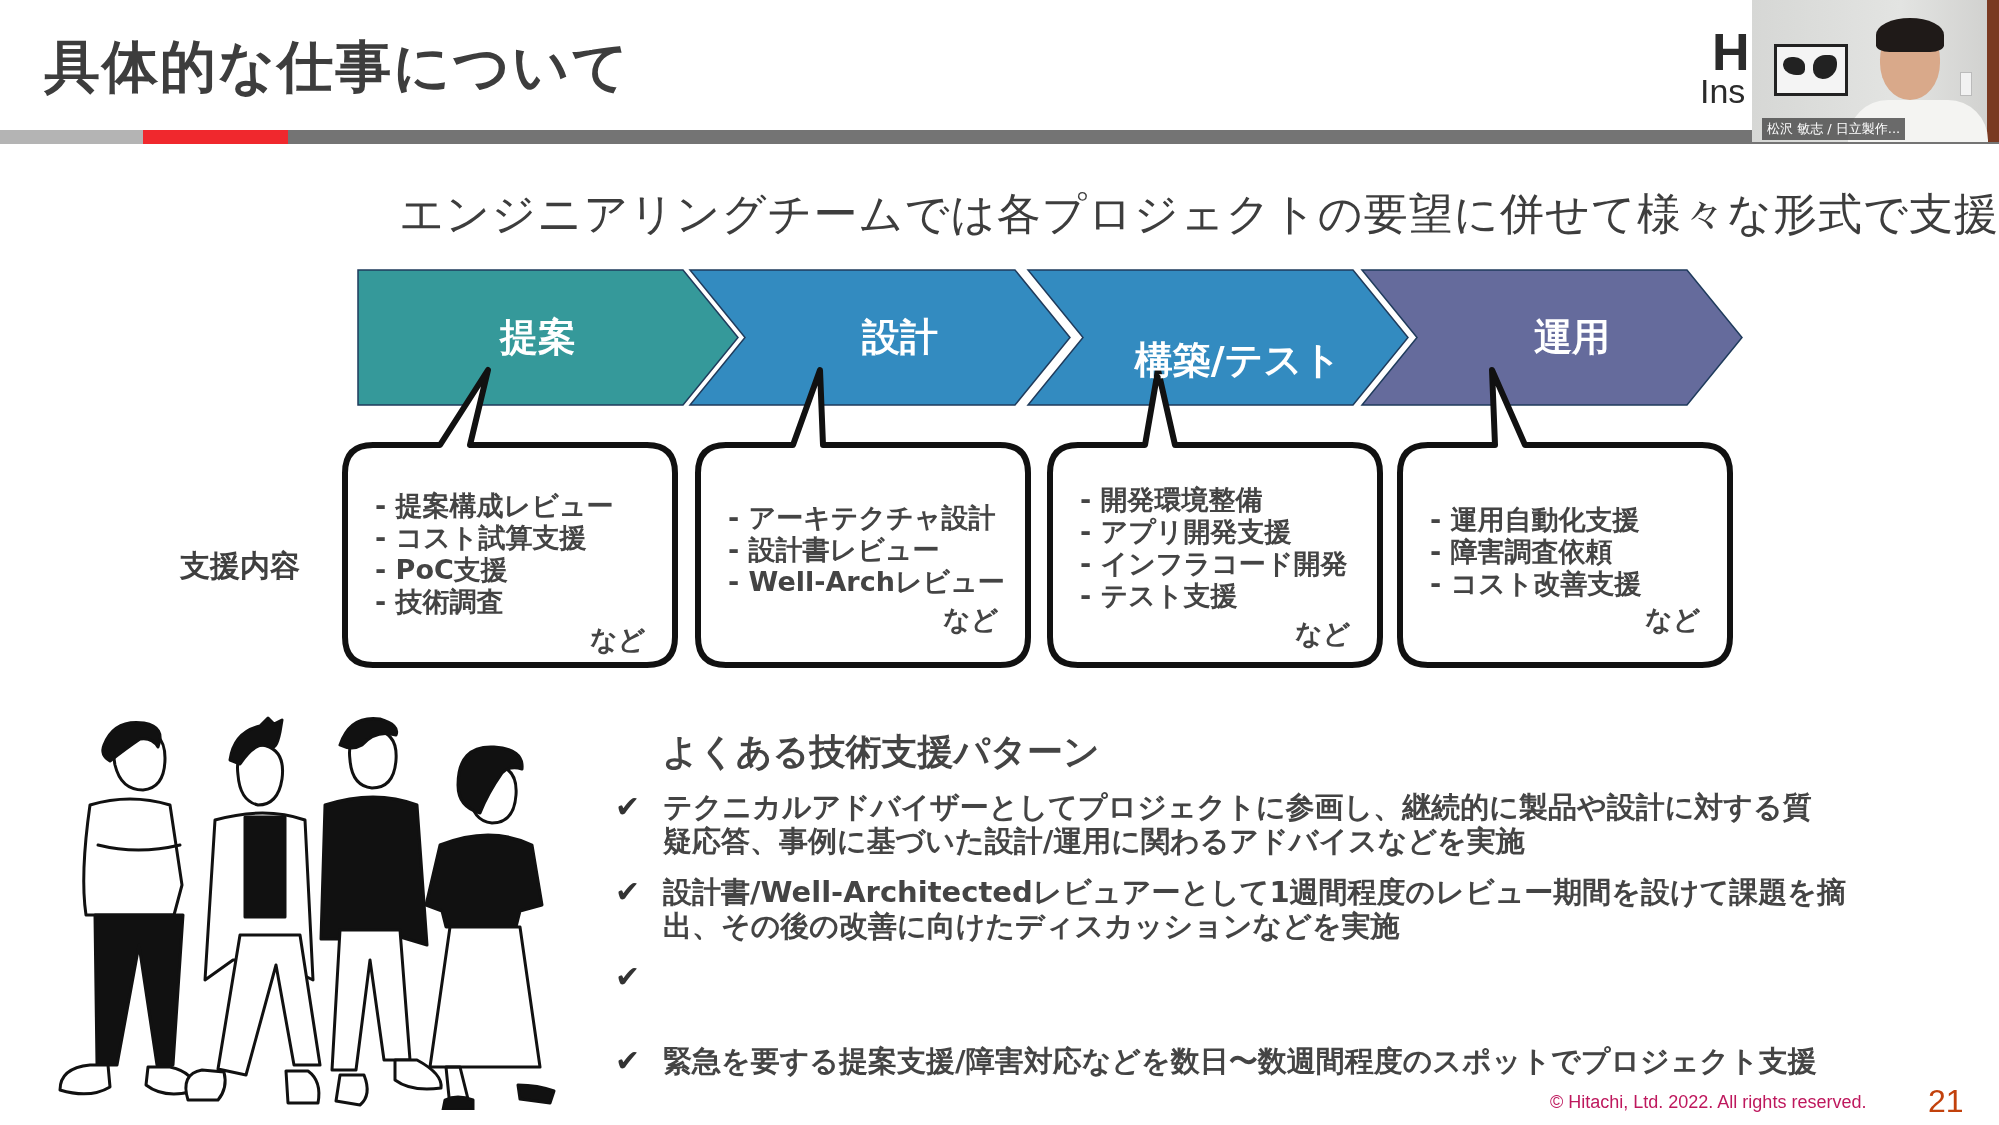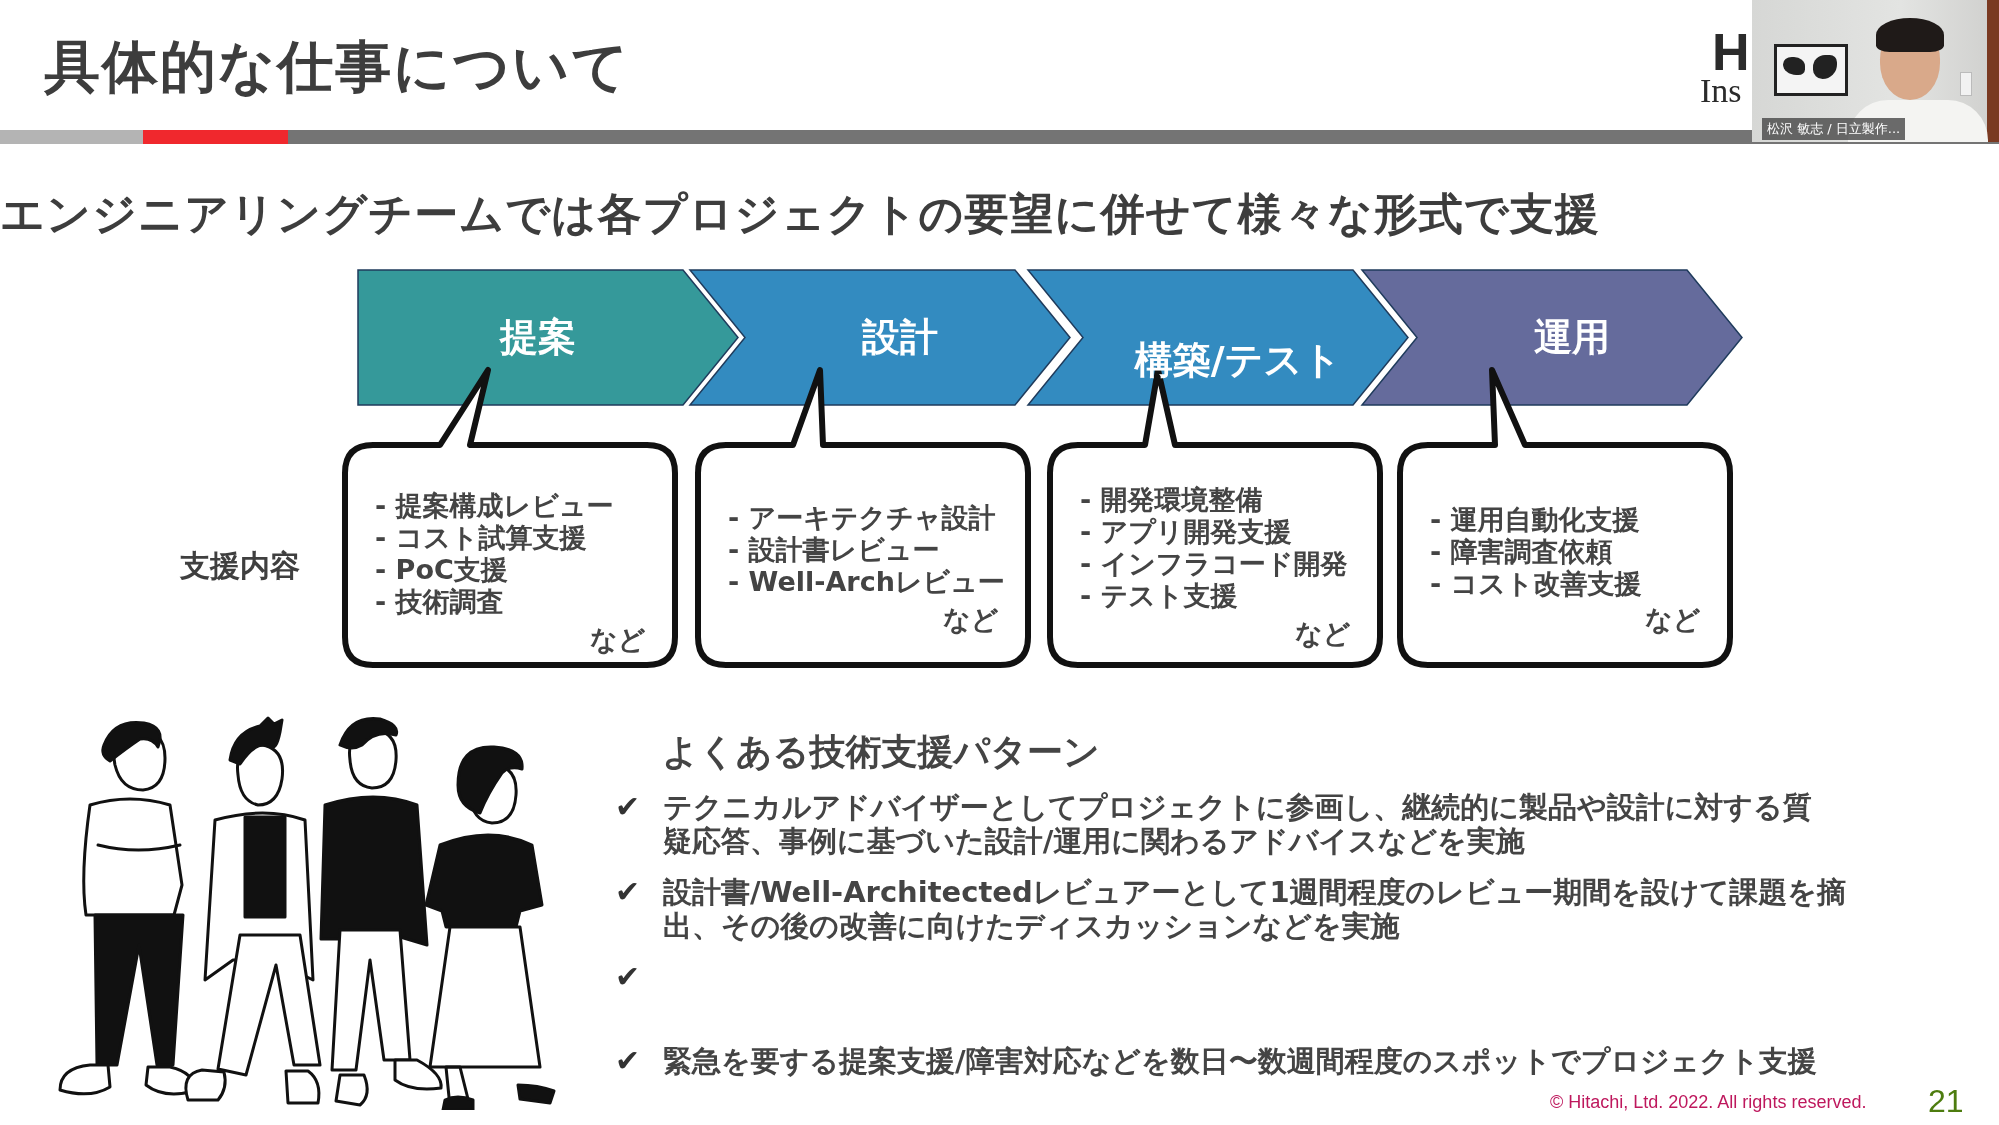--- a/index.html
+++ b/index.html
@@ -4,52 +4,52 @@
 <style>
   html, body { margin:0; padding:0; }
   body { width:1999px; height:1125px; background:#ffffff; position:relative; overflow:hidden;
          font-family:"DejaVu Sans","Liberation Sans",sans-serif; color:#3f3f3f; }
   .abs { position:absolute; }
   #slide-title { left:44px; top:30px; font-size:56px; font-weight:bold; color:#3d3d3d; letter-spacing:2px; }
   #bar-gray-left { left:0; top:130px; width:143px; height:14px; background:#b4b4b4; }
   #bar-red { left:143px; top:130px; width:145px; height:14px; background:#f0282d; }
   #bar-gray-right { left:288px; top:130px; width:1711px; height:14px; background:#747474; }
   #logo-h { left:1712px; top:22px; font-family:"Liberation Sans",sans-serif; font-weight:bold; font-size:52px; color:#2b2b2b; }
-  #logo-sub { left:1700px; top:72px; font-family:Liberation Serif, serif; font-size:34px; color:#2b2b2b; }
+  #logo-sub { left:1700px; top:72px; font-family:Liberation Sans, sans-serif; font-size:34px; color:#2b2b2b; }
 
   #video { left:1752px; top:0; width:247px; height:142px; background:#4d7c0f; overflow:hidden; }
   #video .wall { position:absolute; left:0; top:0; width:100%; height:100%;
                  background:linear-gradient(90deg,#d6d7d5 0%,#e3e4e2 60%,#cfcfcd 100%); }
   #video .door { position:absolute; right:0; top:0; width:12px; height:100%; background:#7a3a22; }
   #video .map { position:absolute; left:22px; top:44px; width:68px; height:46px; border:3px solid #222; background:#f4f4f4; }
   #video .map::before { content:""; position:absolute; left:6px; top:10px; width:22px; height:18px; background:#222; border-radius:40% 50% 30% 60%; }
   #video .map::after { content:""; position:absolute; left:36px; top:8px; width:24px; height:24px; background:#222; border-radius:50% 30% 60% 40%; }
   #video .person-head { position:absolute; left:128px; top:26px; width:60px; height:74px; background:#d9a98a; border-radius:45% 45% 50% 50%; }
   #video .person-hair { position:absolute; left:124px; top:18px; width:68px; height:34px; background:#1f1a18; border-radius:50% 50% 20% 20%; }
   #video .person-body { position:absolute; left:96px; top:100px; width:140px; height:60px; background:#f4f4f2; border-radius:40px 40px 0 0; }
   #video .remote { position:absolute; left:208px; top:72px; width:10px; height:22px; background:#f2f2f2; border:1px solid #bbb; }
   #video-name { position:absolute; left:10px; top:118px; padding:2px 5px; background:rgba(60,60,60,0.75); color:#fff; font-size:13px; }
 
-  #headline { left:0; width:1999px; top:185px; text-align:left; font-size:44px; font-weight:bold; color:#3d3d3d; letter-spacing:1px; }
+  #headline { left:0; width:1999px; top:185px; text-align:right; font-size:44px; font-weight:normal; color:#3d3d3d; letter-spacing:1px; }
 
   #flow-svg { left:0; top:0; width:1999px; height:1125px; }
   .chev-label { font-size:38px; font-weight:bold; color:#ffffff; text-align:center; width:300px; }
 
   #support-label { left:180px; top:546px; font-size:30px; font-weight:bold; color:#3f3f3f; }
   .bubble-text { font-size:27px; font-weight:bold; color:#444; line-height:32px; }
   .bubble-text .item { white-space:nowrap; }
   .nado { font-size:27px; font-weight:bold; color:#444; }
 
   #patterns-heading { left:662px; top:728px; font-size:36px; font-weight:bold; color:#444; }
   .pattern { left:615px; width:1300px; font-size:29px; font-weight:bold; color:#444; line-height:34px; }
   .pattern .check { position:absolute; left:0; top:0; font-size:30px; color:#333; }
   .pattern .ptext { position:absolute; left:48px; top:0; }
 
   #copyright { left:1550px; top:1092px; font-family:"Liberation Sans",sans-serif; font-size:18px; color:#be185d; }
-  #page-num { left:1928px; top:1083px; font-family:"Liberation Sans",sans-serif; font-size:32px; color:#4d7c0f; }
+  #page-num { left:1928px; top:1083px; font-family:"Liberation Sans",sans-serif; font-size:32px; color:#c2410c; }
   #people { left:40px; top:715px; width:560px; height:395px; }
 </style>
 </head>
 <body>
 
 <div id="slide-title" class="abs">具体的な仕事について</div>
 <div id="logo-h" class="abs">H</div>
 <div id="logo-sub" class="abs">Ins</div>
 <div id="bar-gray-left" class="abs"></div>
 <div id="bar-red" class="abs"></div>

